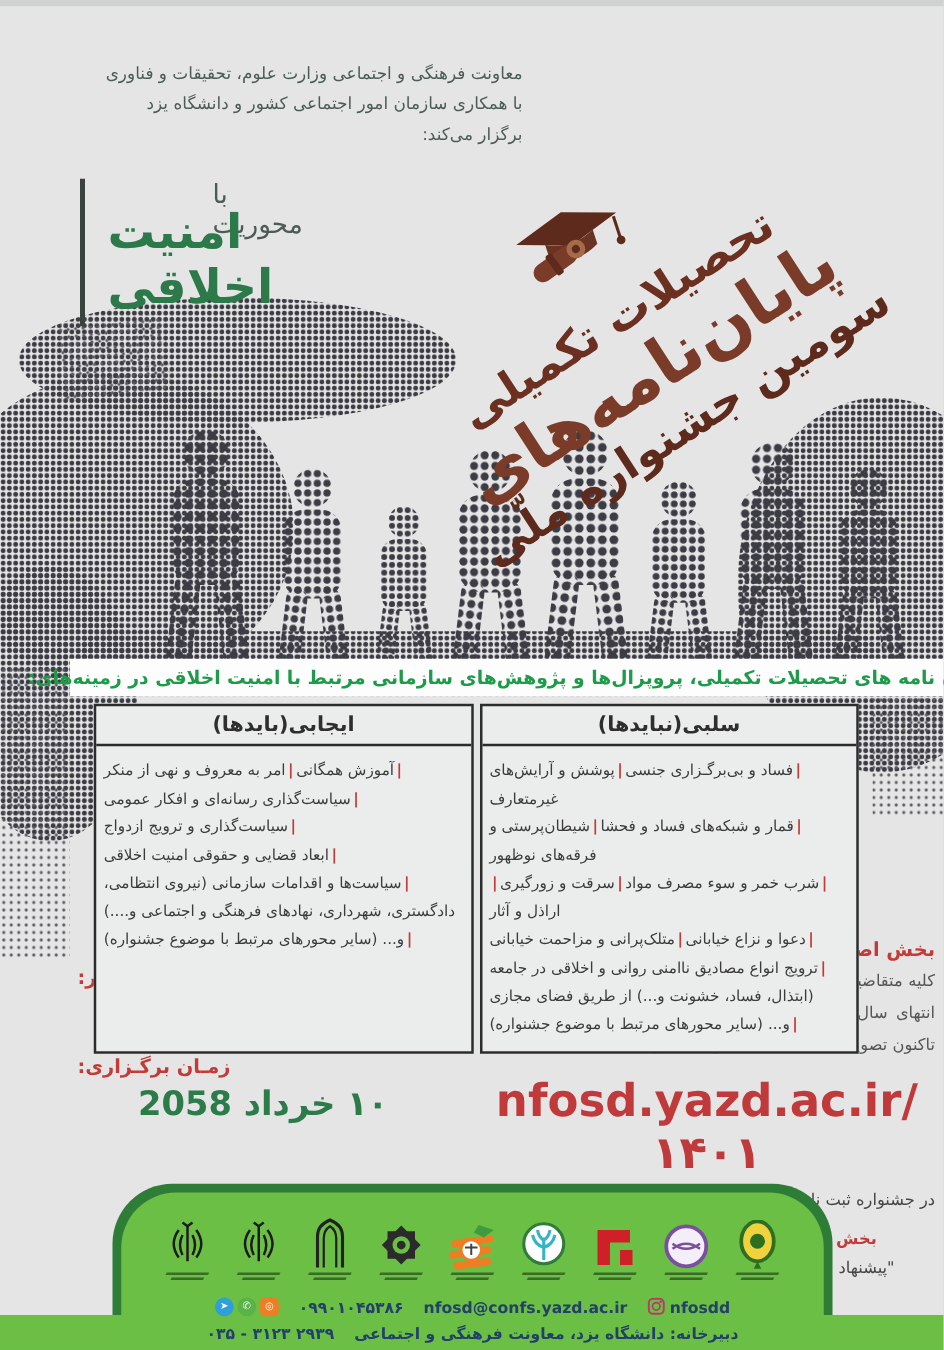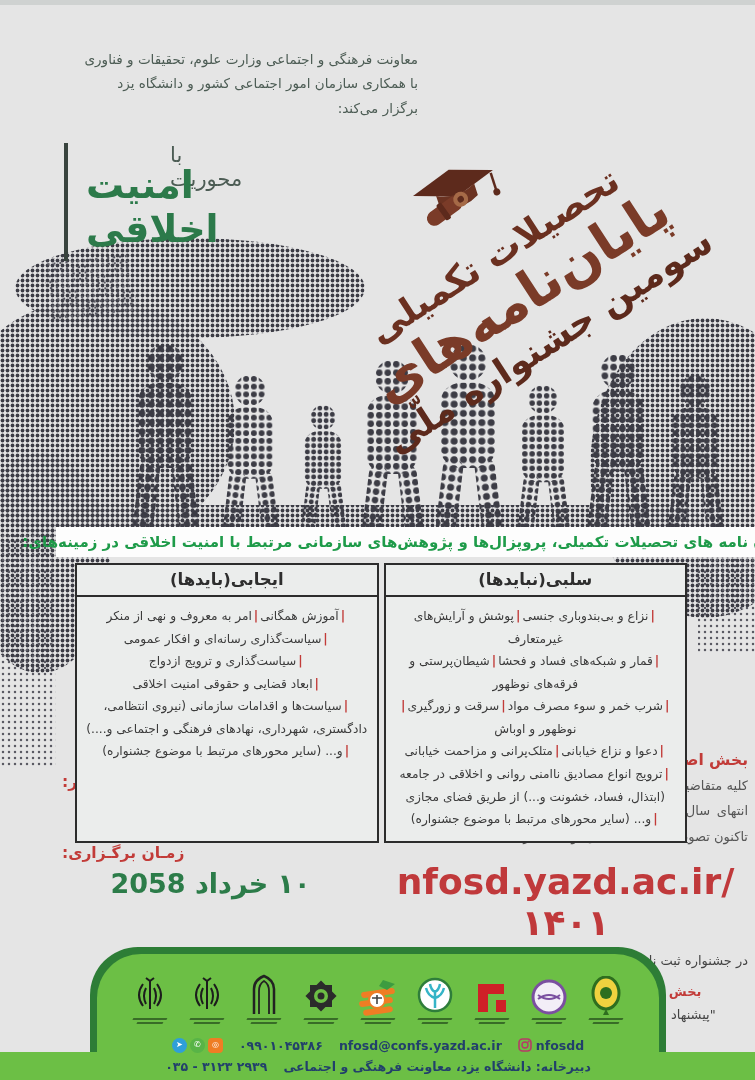--- a/index.html
+++ b/index.html
@@ -31,21 +31,21 @@
   
   .band{position:absolute;left:56px;right:0;top:522px;height:30px;background:#fdfdfd;z-index:5;
         display:flex;align-items:center;justify-content:center;}
   .band-text{color:#1e9b49;font-weight:bold;font-size:15px;white-space:nowrap;}
 
   
   .topics{position:absolute;left:75px;top:558px;width:612px;display:flex;gap:5px;direction:rtl;z-index:5;}
   .tcol{flex:1;border:2.5px solid #2c2c2c;background:#ebedec;display:flex;flex-direction:column;}
   .thead{text-align:center;font-size:16.5px;font-weight:600;color:#2e2e2e;padding:5px 0 6px;
          border-bottom:2.5px solid #2c2c2c;}
-  .tbody{padding:8px 6px 10px;text-align:center;font-size:12.2px;line-height:1.85;color:#3b3b3b;flex:1;}
+  .tbody{padding:8px 6px 10px;text-align:left;font-size:12.2px;line-height:1.85;color:#3b3b3b;flex:1;}
   .pipe{color:#c23b38;font-weight:bold;margin:0 2px;}
 
   
   .deadlines{position:absolute;left:58px;top:768px;width:305px;z-index:4;}
   .dl-label{color:#c23b38;font-weight:bold;font-size:15.5px;text-align:left;padding-left:4px;}
   .dl-date{color:#2c7c49;font-weight:bold;font-size:27px;text-align:center;margin:6px 0 16px;}
 
   
   .main-sec{position:absolute;left:383px;top:746px;width:365px;z-index:4;text-align:right;}
   .ms-heading{color:#c23b38;font-weight:bold;font-size:15.5px;margin-bottom:4px;}
@@ -142,23 +142,23 @@
   </svg>
 
   <div class="band">
     <span class="band-text">پایان نامه های تحصیلات تکمیلی، پروپزال‌ها و پژوهش‌های سازمانی مرتبط با امنیت اخلاقی در زمینه‌های:</span>
   </div>
 
   <div class="topics">
     <div class="tcol">
       <div class="thead">سلبی(نبایدها)</div>
       <div class="tbody">
-          <div class="trow"><span class="pipe">|</span><span>نزاع و بی‌بندوباری جنسی</span><span class="pipe">|</span><span>پوشش و آرایش‌های غیرمتعارف</span></div>
+          <div class="trow"><span class="pipe">|</span><span>فساد و بی‌برگـزاری جنسی</span><span class="pipe">|</span><span>پوشش و آرایش‌های غیرمتعارف</span></div>
           <div class="trow"><span class="pipe">|</span><span>قمار و شبکه‌های فساد و فحشا</span><span class="pipe">|</span><span>شیطان‌پرستی و فرقه‌های نوظهور</span></div>
-          <div class="trow"><span class="pipe">|</span><span>شرب خمر و سوء مصرف مواد</span><span class="pipe">|</span><span>سرقت و زورگیری</span><span class="pipe">|</span><span>نوظهور و اوباش</span></div>
+          <div class="trow"><span class="pipe">|</span><span>شرب خمر و سوء مصرف مواد</span><span class="pipe">|</span><span>سرقت و زورگیری</span><span class="pipe">|</span><span>اراذل و آثار</span></div>
           <div class="trow"><span class="pipe">|</span><span>دعوا و نزاع خیابانی</span><span class="pipe">|</span><span>متلک‌پرانی و مزاحمت خیابانی</span></div>
           <div class="trow"><span class="pipe">|</span><span>ترویج انواع مصادیق ناامنی روانی و اخلاقی در جامعه (ابتذال، فساد، خشونت و...) از طریق فضای مجازی</span></div>
           <div class="trow"><span class="pipe">|</span><span>و... (سایر محورهای مرتبط با موضوع جشنواره)</span></div>
         </div>
     </div>
     <div class="tcol">
       <div class="thead">ایجابی(بایدها)</div>
       <div class="tbody">
           <div class="trow"><span class="pipe">|</span><span>آموزش همگانی</span><span class="pipe">|</span><span>امر به معروف و نهی از منکر</span></div>
           <div class="trow"><span class="pipe">|</span><span>سیاست‌گذاری رسانه‌ای و افکار عمومی</span></div>

